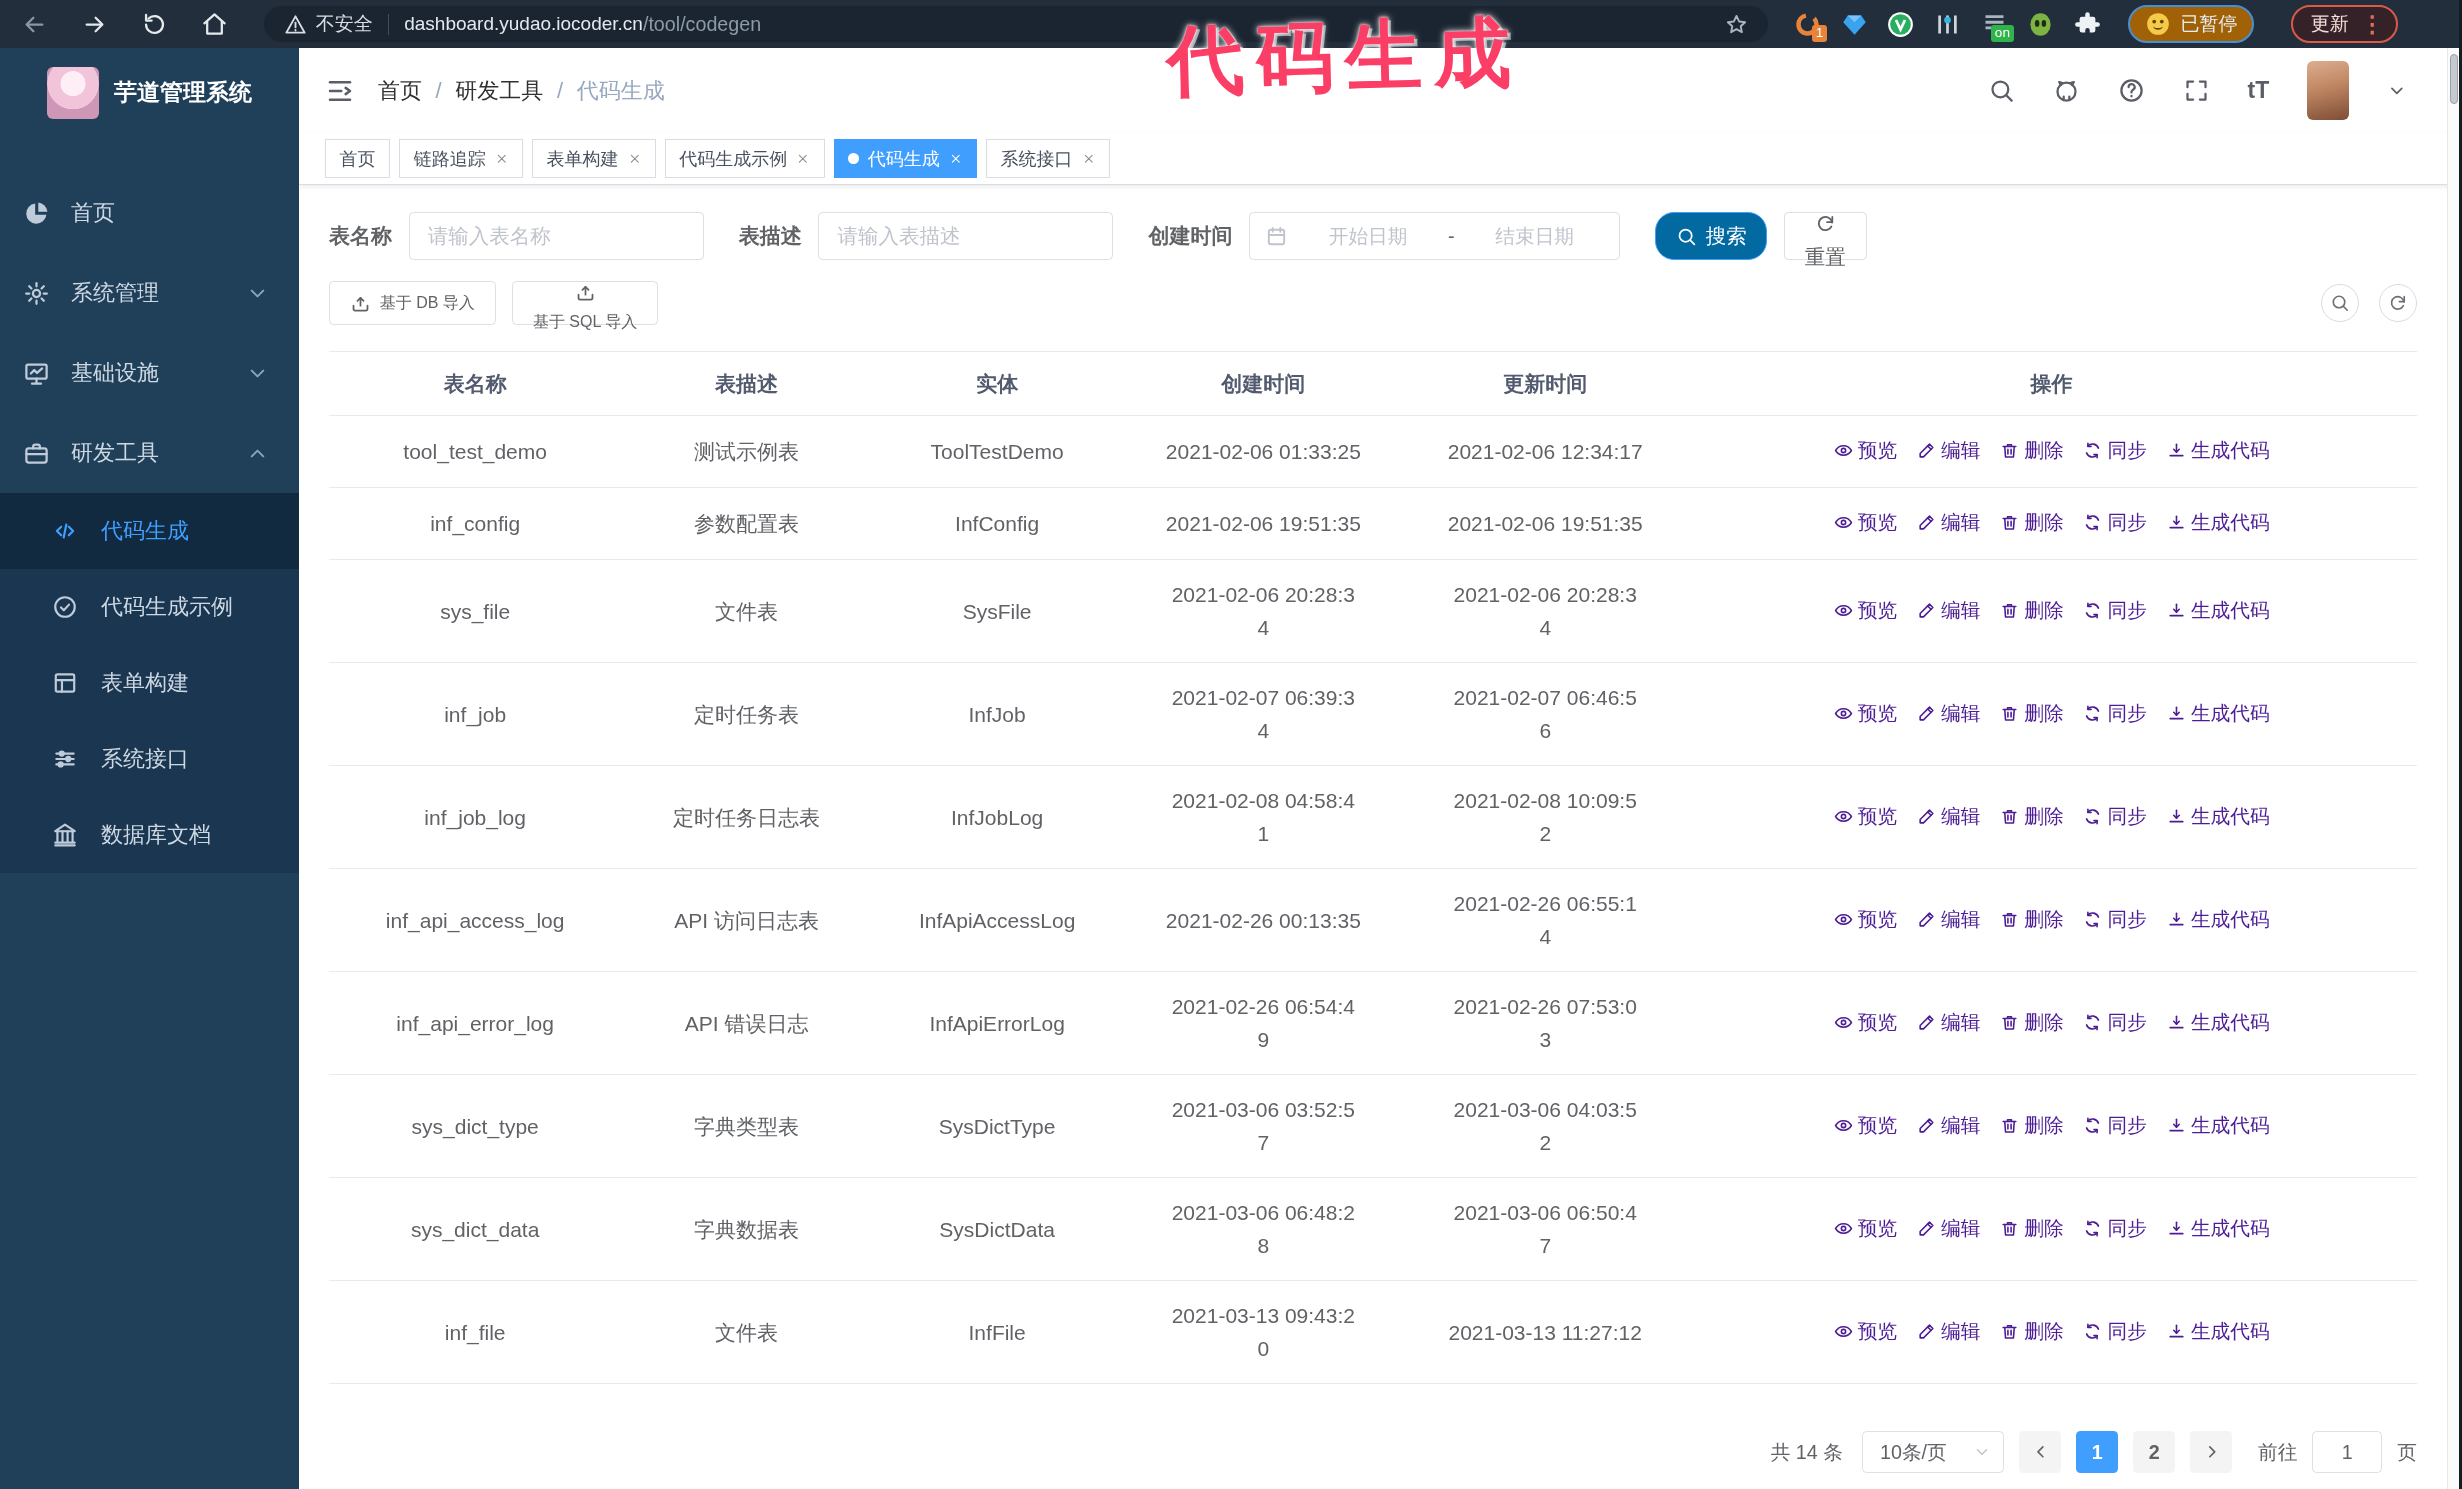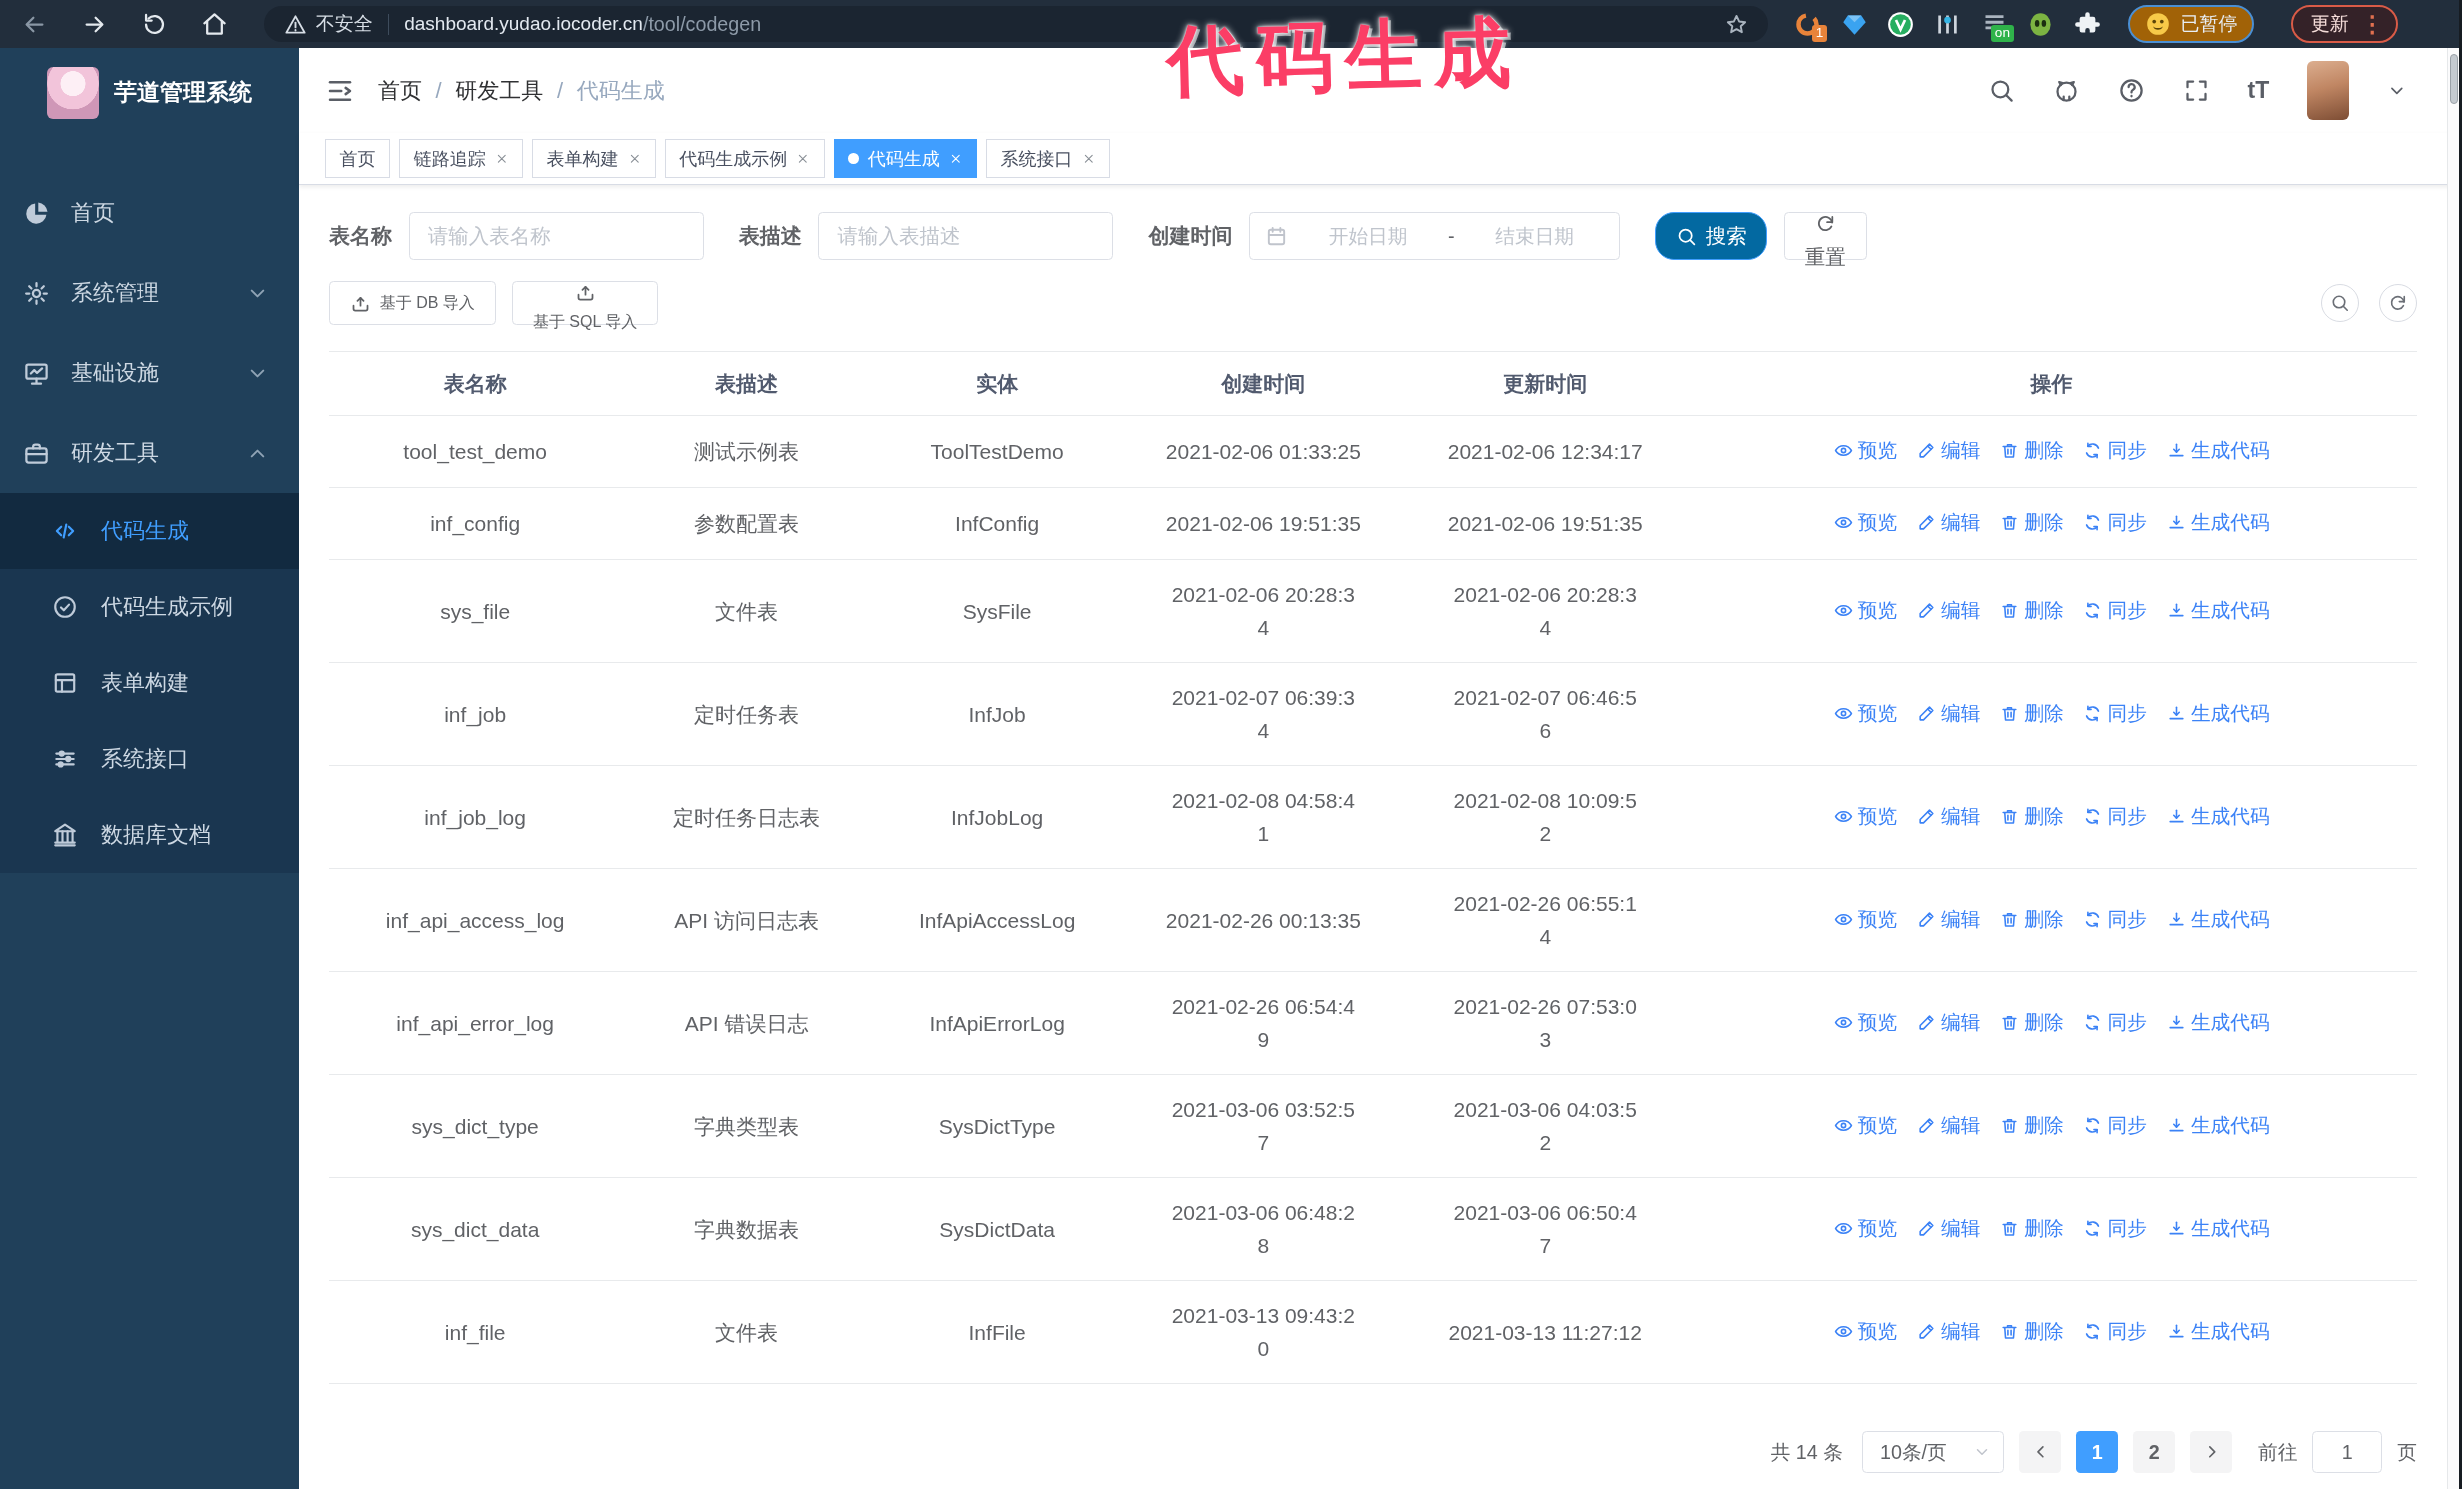--- a/index.html
+++ b/index.html
@@ -114,21 +114,21 @@
 
   
   table.tbl { width:100%; border-collapse:collapse; table-layout:fixed; margin-top:26px; }
   .tbl th { height:64px; font-size:21px; color:#515a6e; font-weight:700; text-align:center;
             border-top:0.8px solid #e8eaec; border-bottom:0.8px solid #e8eaec; background:#fff; }
   .tbl td { padding:18px 7.6px; font-size:21px; color:#606266; text-align:center;
             border-bottom:0.8px solid #e8eaec; line-height:33px; vertical-align:middle;
             word-break:break-all; }
   .tbl td.dt { white-space:pre-line; }
   .tbl td.ops { white-space:nowrap; }
-  .act { color:#3b82f6; text-decoration:none; font-size:19.7px; margin:0 9.8px;
+  .act { color:#4c1d95; text-decoration:none; font-size:19.7px; margin:0 9.8px;
          display:inline-flex; align-items:center; gap:5.3px; cursor:pointer; }
   .act .ai { width:19px; height:19px; }
 
   
   .pager { display:flex; align-items:center; justify-content:flex-end; gap:15px;
            margin-top:47px; font-size:19.7px; color:#606266; padding-bottom:12px; }
   .pg-total { margin-right:4.5px; }
   .pg-select { width:142px; height:42px; border:0.8px solid #dcdfe6; border-radius:4.5px;
                display:flex; align-items:center; justify-content:space-between;
                padding:0 12px 0 16.7px; cursor:pointer; color:#606266; }

